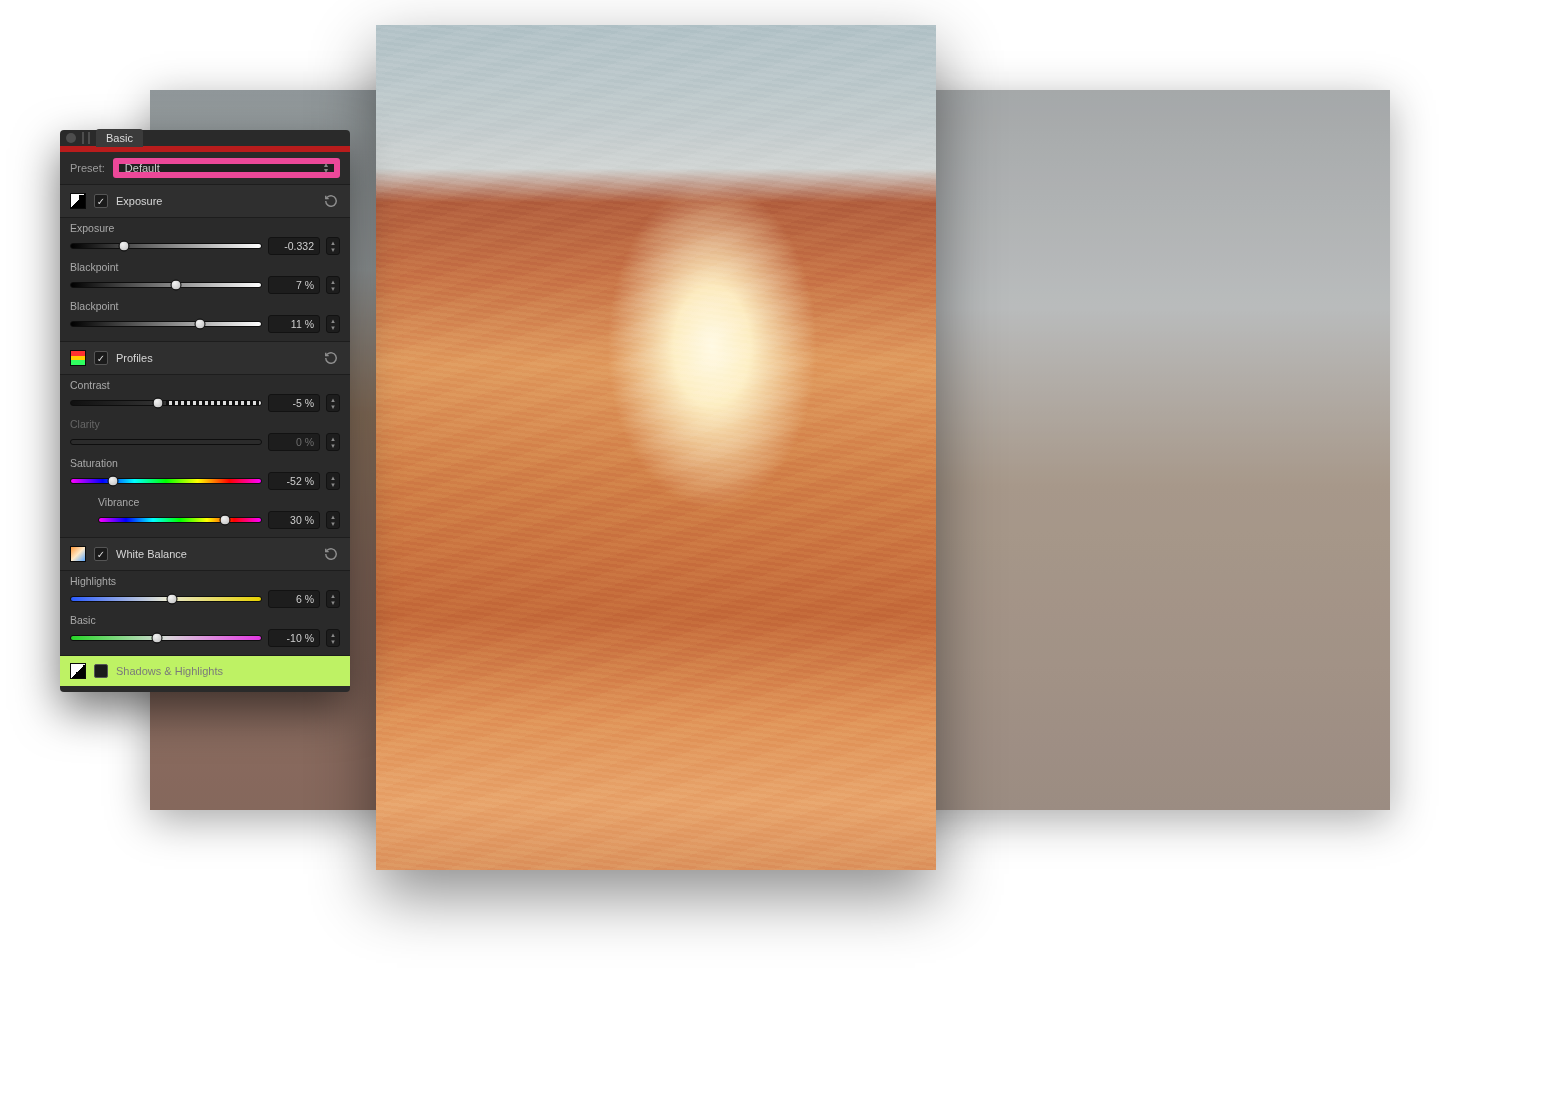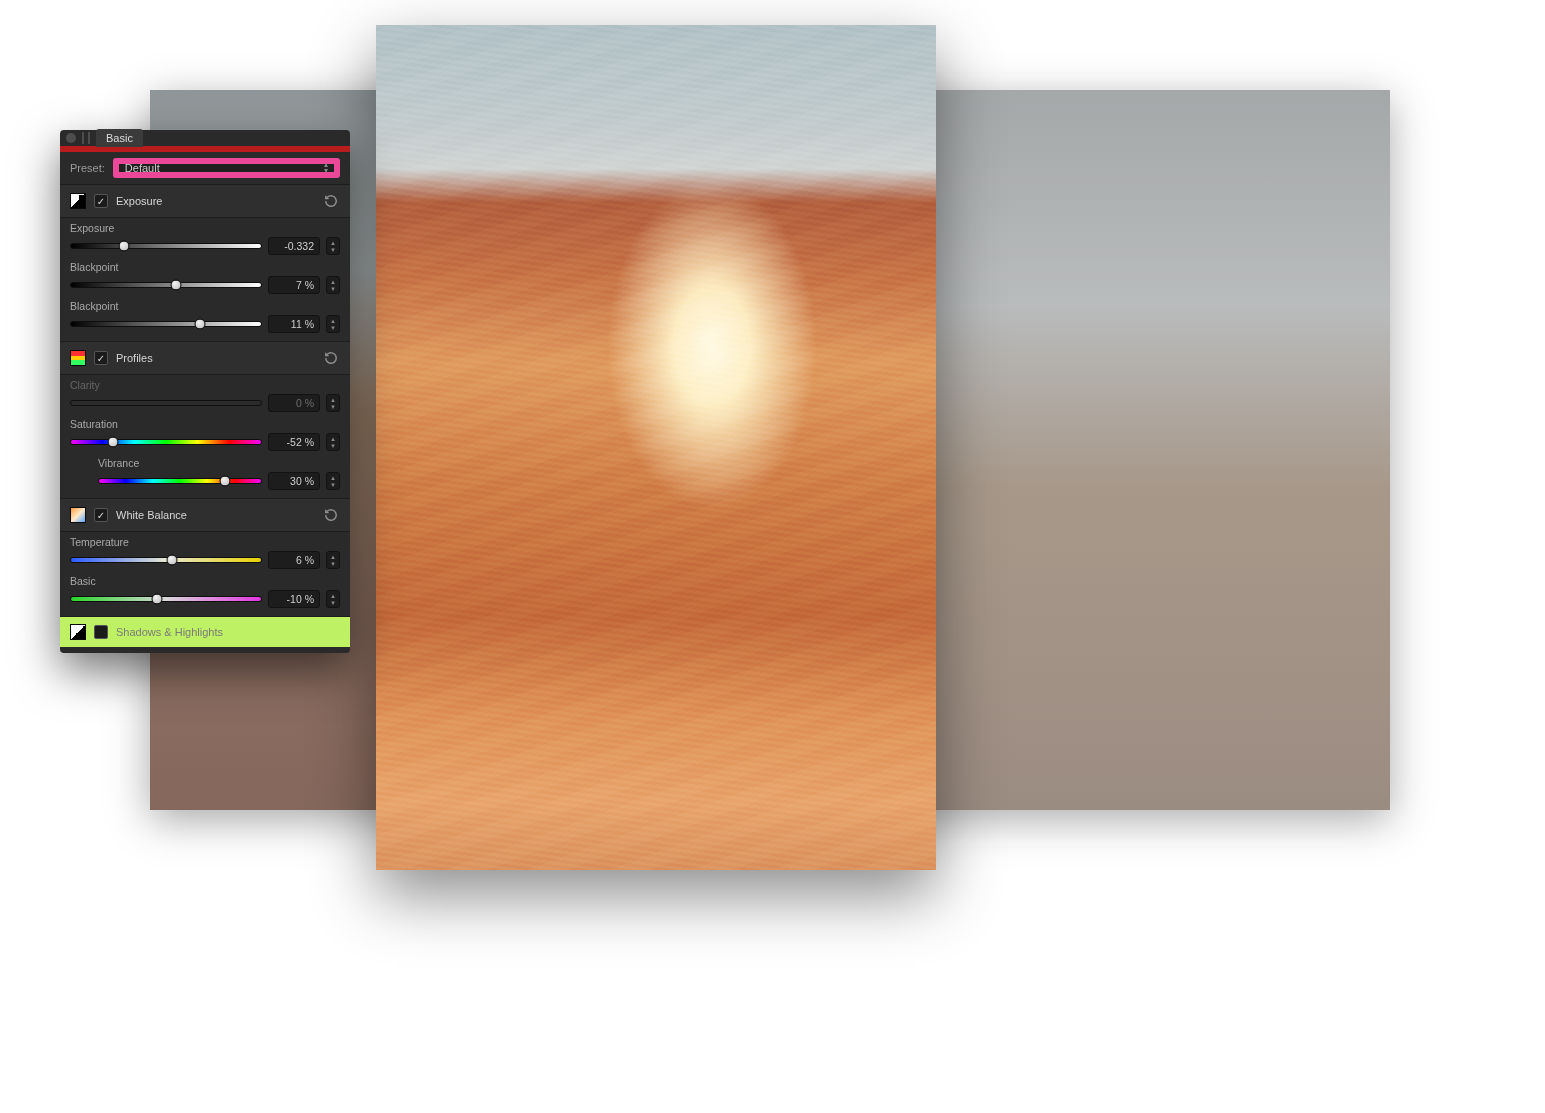--- a/index.html
+++ b/index.html
@@ -230,20 +230,30 @@
     <div class="check on"></div>
     <span class="section-title">Profiles</span>
     <div class="reset">
       <svg viewBox="0 0 24 24" fill="none" stroke="currentColor" stroke-width="2.4">
           <path d="M3 12a9 9 0 1 0 3-6.7L3 8"></path>
           <path d="M3 3v5h5"></path>
         </svg>
     </div>
   </div>
   <div class="param">
+    <span class="param-label">Contrast</span>
+    <div class="slider-row">
+      <div class="track hatch">
+          <div class="knob" style="left:46%"></div>
+        </div>
+      <div class="valbox">-5 %</div>
+      <div class="stepper"></div>
+    </div>
+  </div>
+  <div class="param">
     <span class="param-label dim">Clarity</span>
     <div class="slider-row">
       <div class="track flat-dim"></div>
       <div class="valbox dim">0 %</div>
       <div class="stepper"></div>
     </div>
   </div>
   <div class="param">
     <span class="param-label">Saturation</span>
     <div class="slider-row">
@@ -270,21 +280,21 @@
     <div class="check on"></div>
     <span class="section-title">White Balance</span>
     <div class="reset">
       <svg viewBox="0 0 24 24" fill="none" stroke="currentColor" stroke-width="2.4">
           <path d="M3 12a9 9 0 1 0 3-6.7L3 8"></path>
           <path d="M3 3v5h5"></path>
         </svg>
     </div>
   </div>
   <div class="param">
-    <span class="param-label">Temperature</span>
+    <span class="param-label">Highlights</span>
     <div class="slider-row">
       <div class="track temp">
           <div class="knob" style="left:53%"></div>
         </div>
       <div class="valbox">6 %</div>
       <div class="stepper"></div>
     </div>
   </div>
   <div class="param" style="padding-bottom:8px;">
     <span class="param-label">Basic</span>

